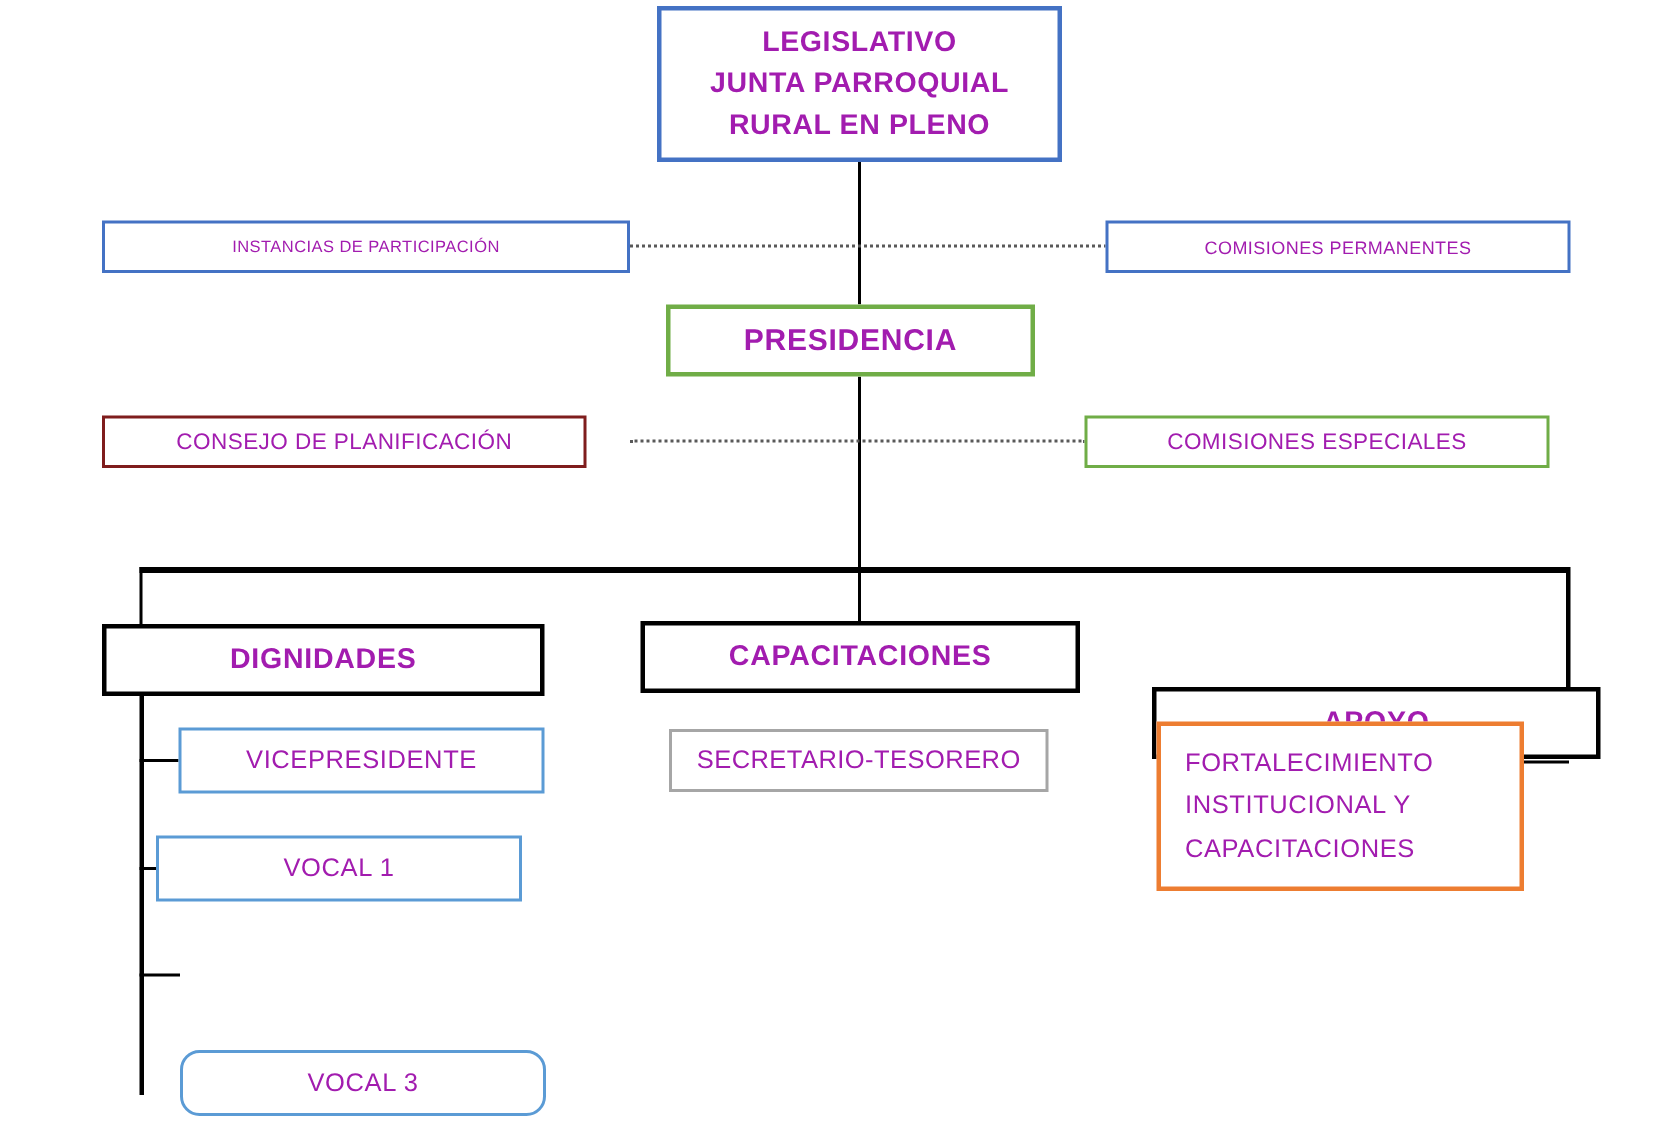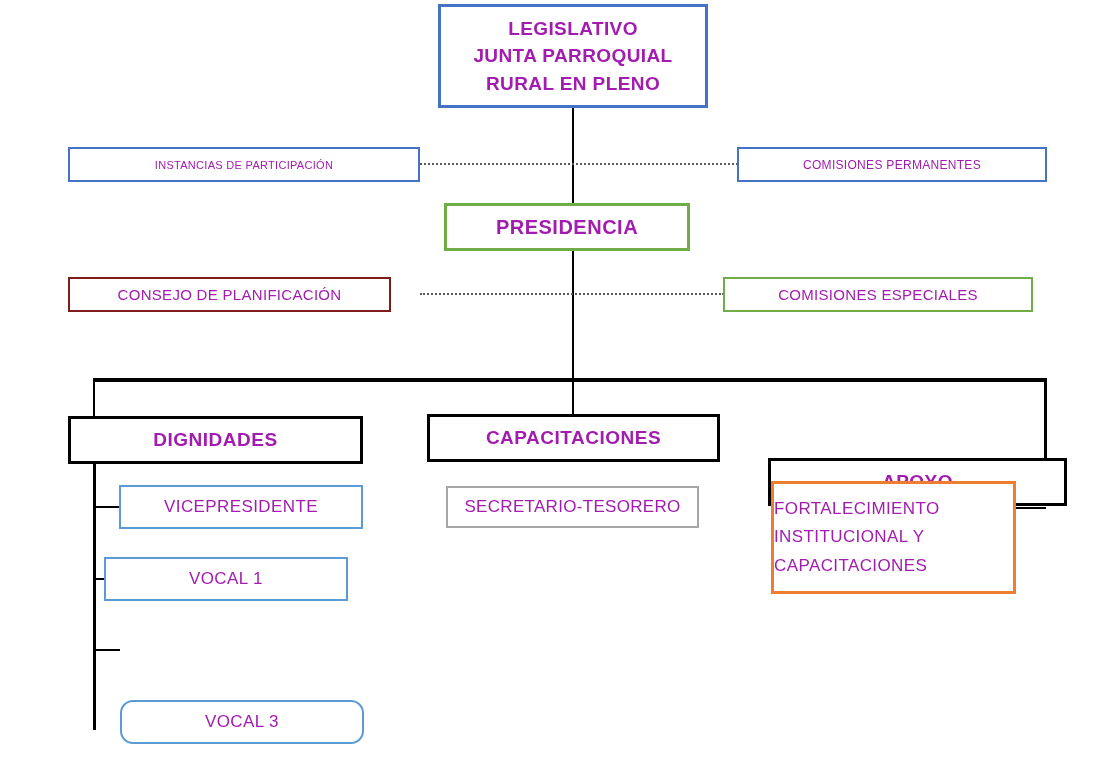--- a/index.html
+++ b/index.html
@@ -119,21 +119,21 @@
     letter-spacing: 0.3px;
   }
 
   #box-fortalecimiento {
     left: 771px; top: 481px; width: 245px; height: 113px;
     border: 3px solid #ED7D31;
     font-size: 17px;
     line-height: 1.65;
     justify-content: flex-start;
     text-align: left;
-    padding-left: 0;
+    padding-left: 16px;
     letter-spacing: 0.4px;
     white-space: pre-line;
   }
 
   
   .ln { position: absolute; background: #000000; z-index: 1; }
   .v { width: 2px; }
   .h { height: 2px; }
 
   

